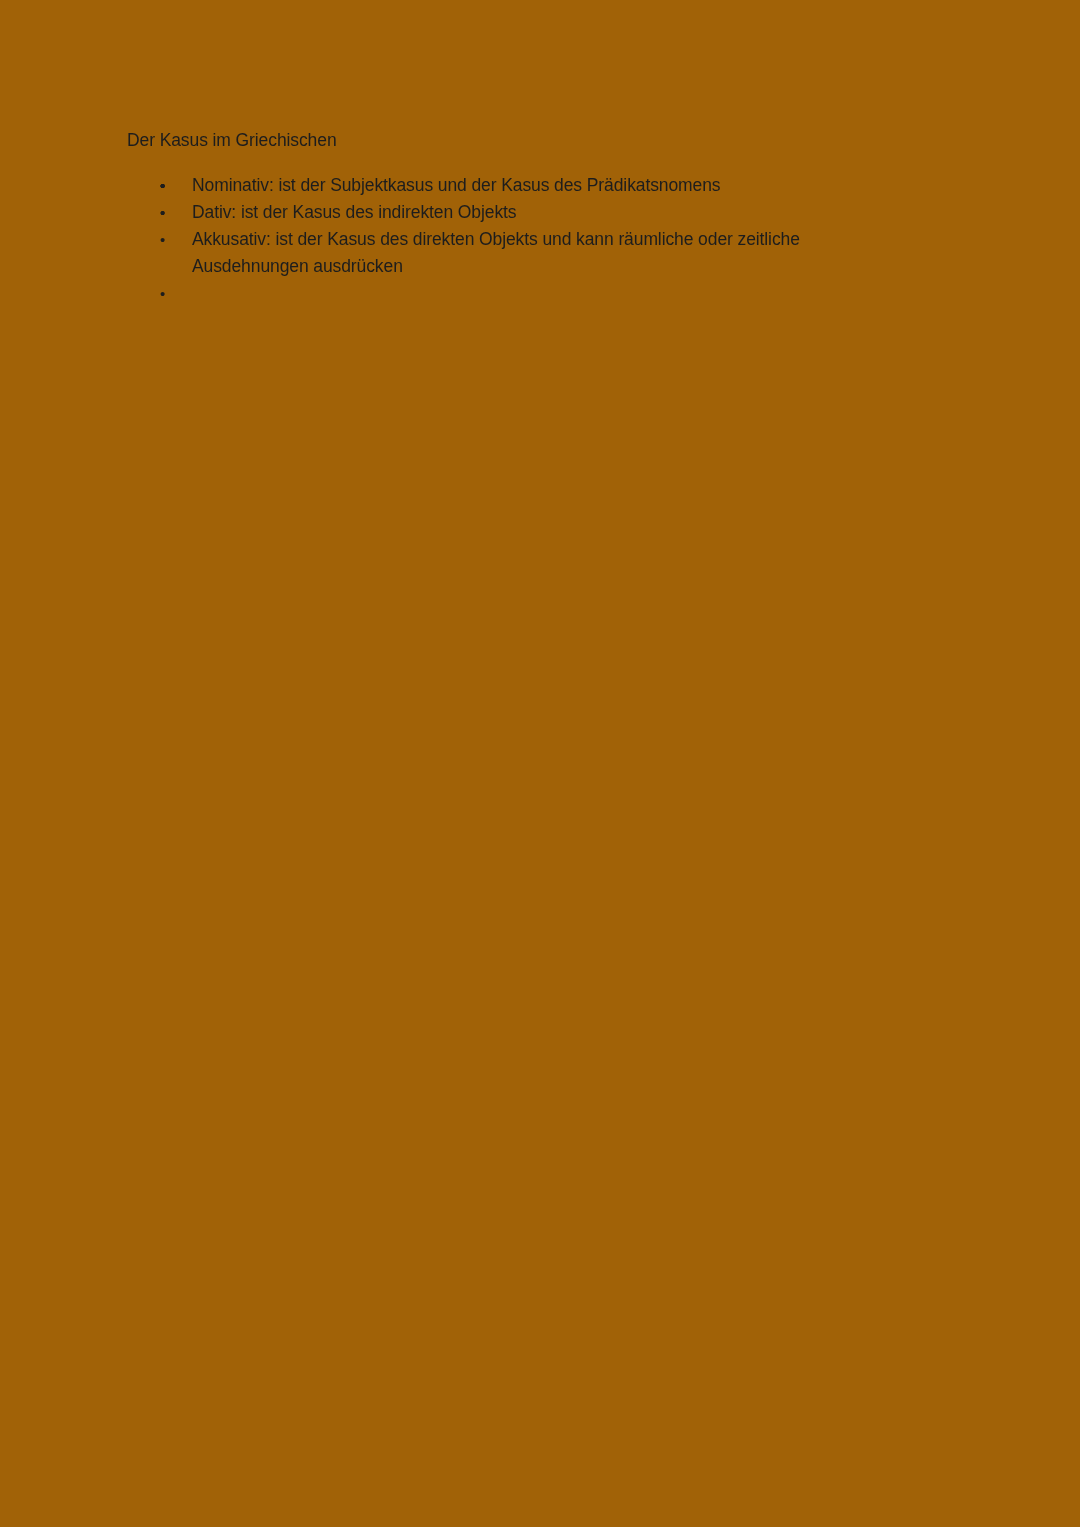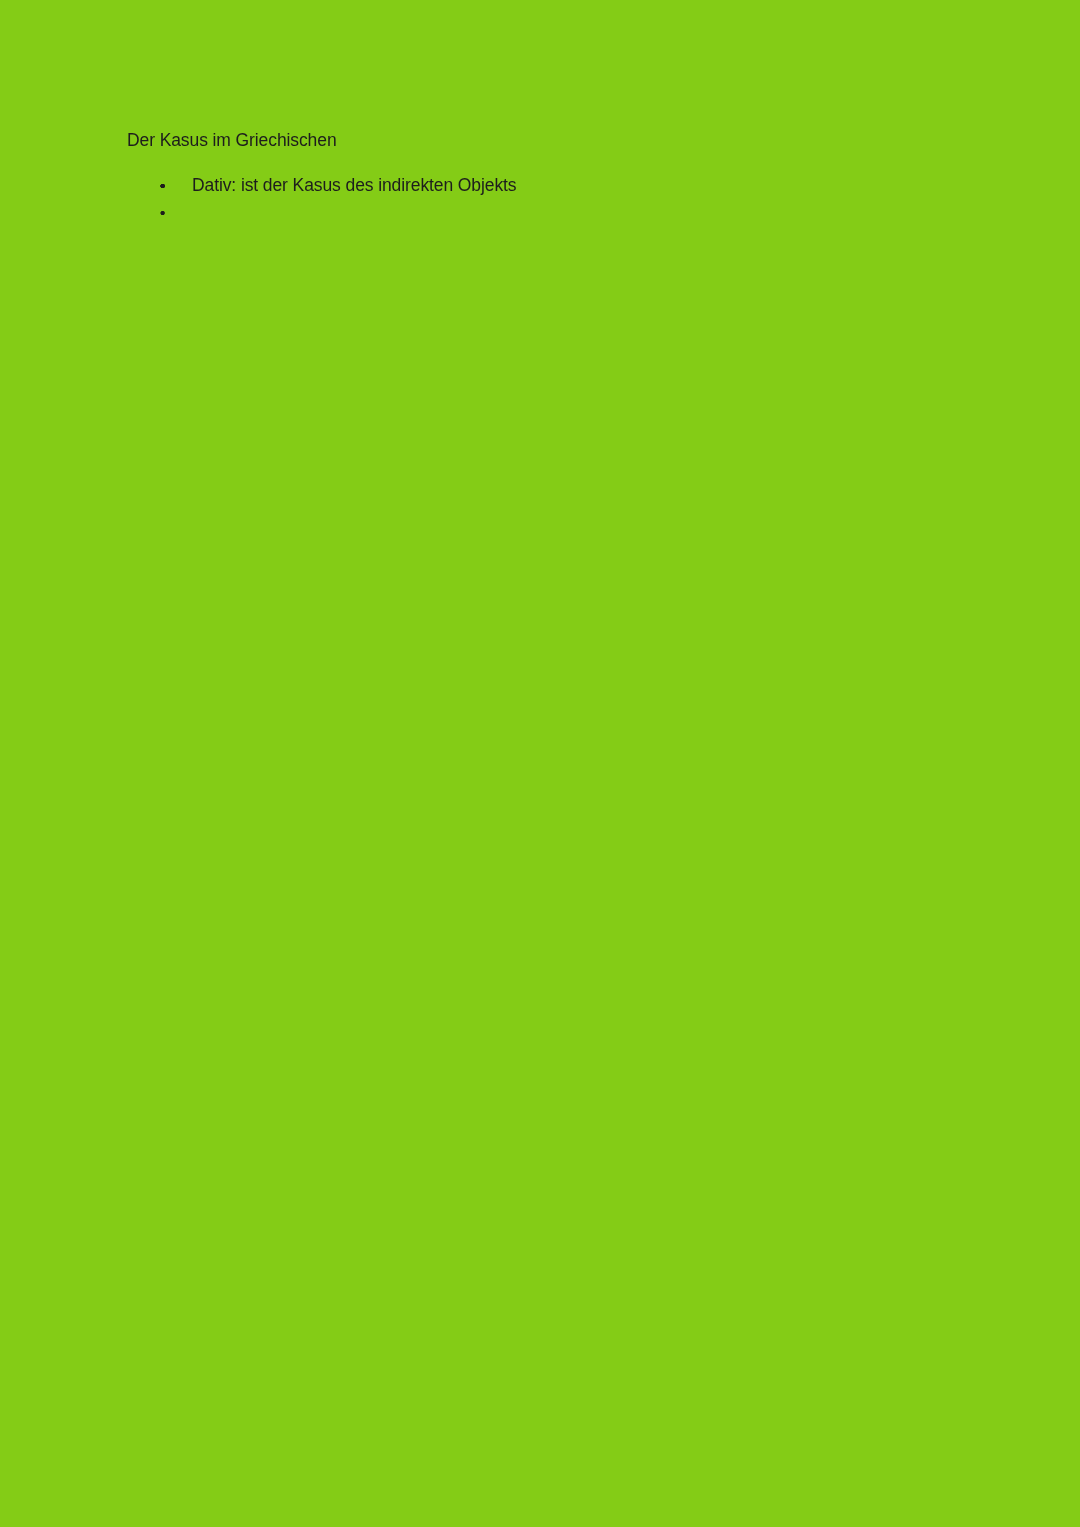--- a/index.html
+++ b/index.html
@@ -11,21 +11,21 @@
     width: 1080px;
     height: 1527px;
     background: #ffffff;
     font-family: "Liberation Sans", sans-serif;
     overflow: hidden;
   }
   .page {
     position: relative;
     width: 1080px;
     height: 1527px;
-    background: #84cc16;
+    background: #a16207;
   }
   .doc-title {
     position: absolute;
     left: 127px;
     top: 127px;
     margin: 0;
     font-size: 17.5px;
     font-weight: 400;
     line-height: 27px;
     color: #1d1d1d;
@@ -64,19 +64,20 @@
 </style>
 </head>
 <body>
 
 <div class="page">
   <h1 class="doc-title">Der Kasus im Griechischen</h1>
   <ul class="bullet-list">
       <li><span class="bullet-glyph">•</span></li>
       <li><span class="bullet-glyph">•</span></li>
       <li><span class="bullet-glyph">•</span></li>
-      <li><span class="bullet-glyph">•</span></li>
+      <li><span class="bullet-glyph">•</span><span>Nominativ: ist der Subjektkasus und der Kasus des Prädikatsnomens</span></li>
       <li><span class="bullet-glyph">•</span></li>
       <li><span class="bullet-glyph">•</span><span>Dativ: ist der Kasus des indirekten Objekts</span></li>
-      <li><span class="bullet-glyph">•</span></li>
+      <li><span class="bullet-glyph">•</span><span>Akkusativ: ist der Kasus des direkten Objekts und kann räumliche oder zeitliche
+Ausdehnungen ausdrücken</span></li>
       <li><span class="bullet-glyph">•</span></li>
     </ul>
 </div>
 
 </body></html>

